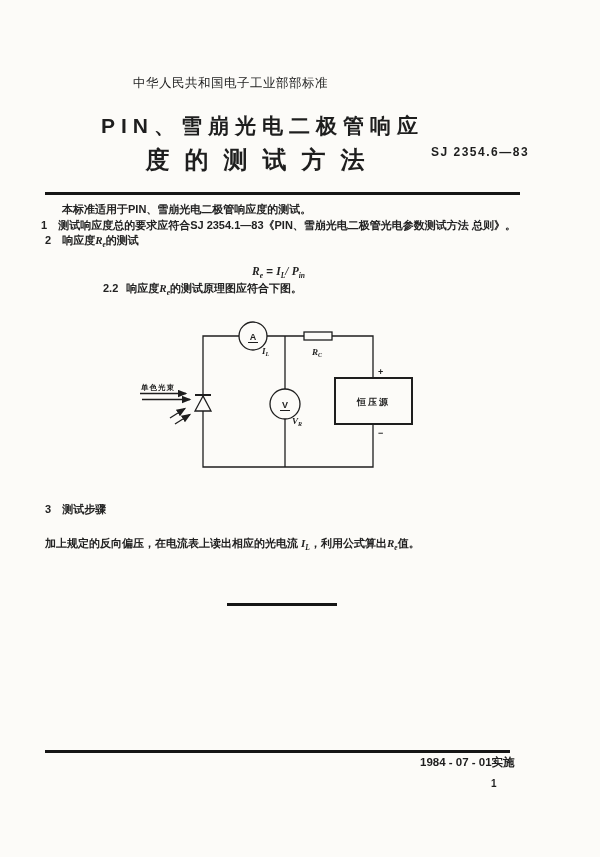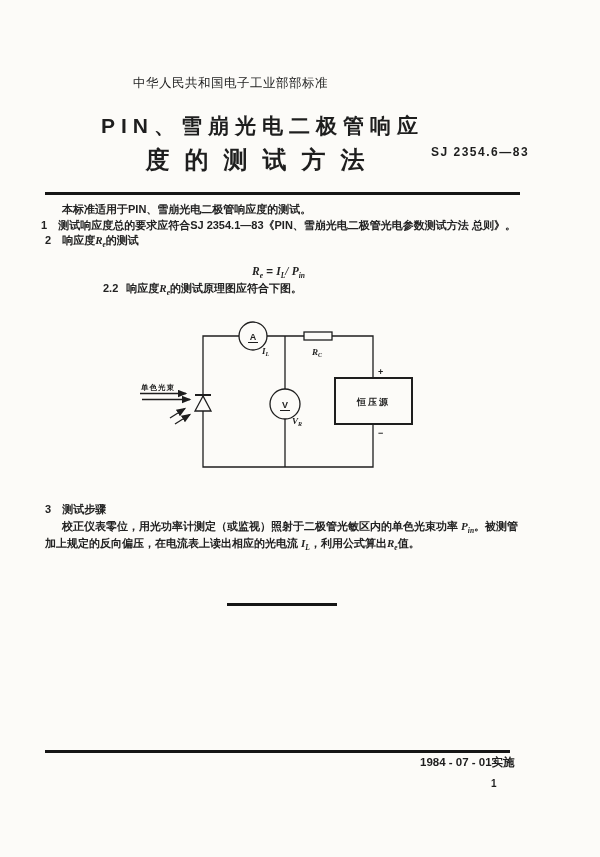--- a/index.html
+++ b/index.html
@@ -94,21 +94,20 @@
     <text class="svg-var" x="182" y="45" font-size="9"><tspan>R</tspan><tspan font-size="6" dy="2">C</tspan></text>
     <text class="svg-cjk" x="155" y="98" font-size="9" text-anchor="middle">V</text>
     <text class="svg-var" x="162" y="114" font-size="9"><tspan>V</tspan><tspan font-size="6" dy="2">R</tspan></text>
     <text class="svg-cjk" x="243.5" y="95" font-size="9" letter-spacing="2" text-anchor="middle">恒压源</text>
     <text class="svg-cjk" x="248" y="65" font-size="9">+</text>
     <text class="svg-cjk" x="248" y="126" font-size="9">−</text>
   </svg>
 
   <div class="abs bodyline l-sec3"><span class="no">3</span><span>测试步骤</span></div>
 
-  <div class="abs bodyline l-p1"><span>校正仪表零位，用光功率计测定（或监视）照射于二极管光敏区内的单色光束功率</span> <span class="var">P</span><sub>in</sub><span>。被测管</span></div>
 
   <div class="abs bodyline l-p2"><span>加上规定的反向偏压，在电流表上读出相应的光电流</span> <span class="var">I</span><sub>L</sub><span>，利用公式算出</span><span class="var">R</span><sub>e</sub><span>值。</span></div>
 
   <div class="abs rule-mid"></div>
 
   <div class="abs rule-foot"></div>
   <div class="abs foot-right">1984 - 07 - 01实施</div>
   <div class="abs pageno">1</div>
 
 </div>

